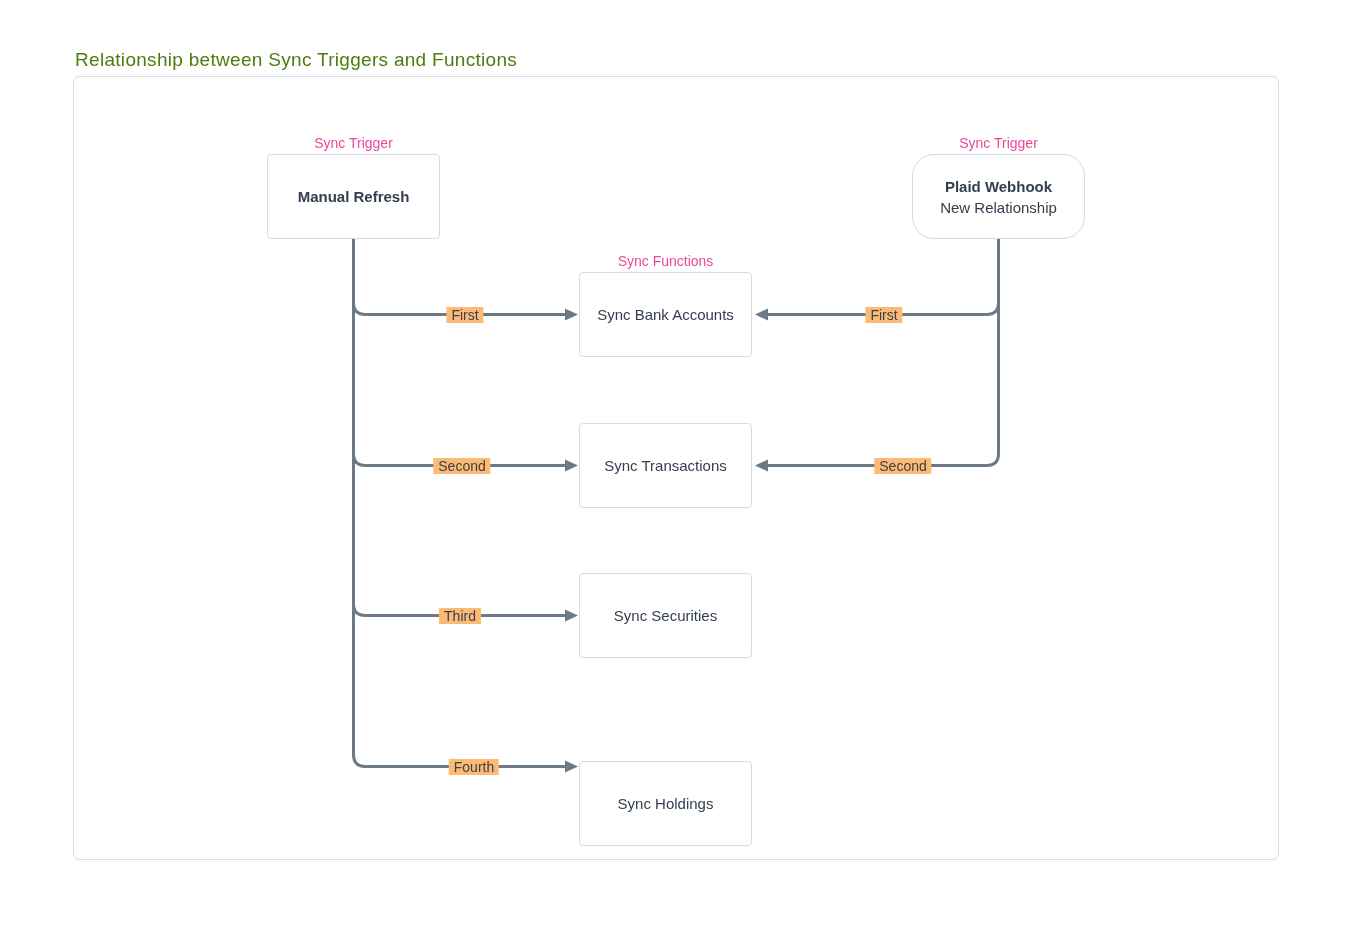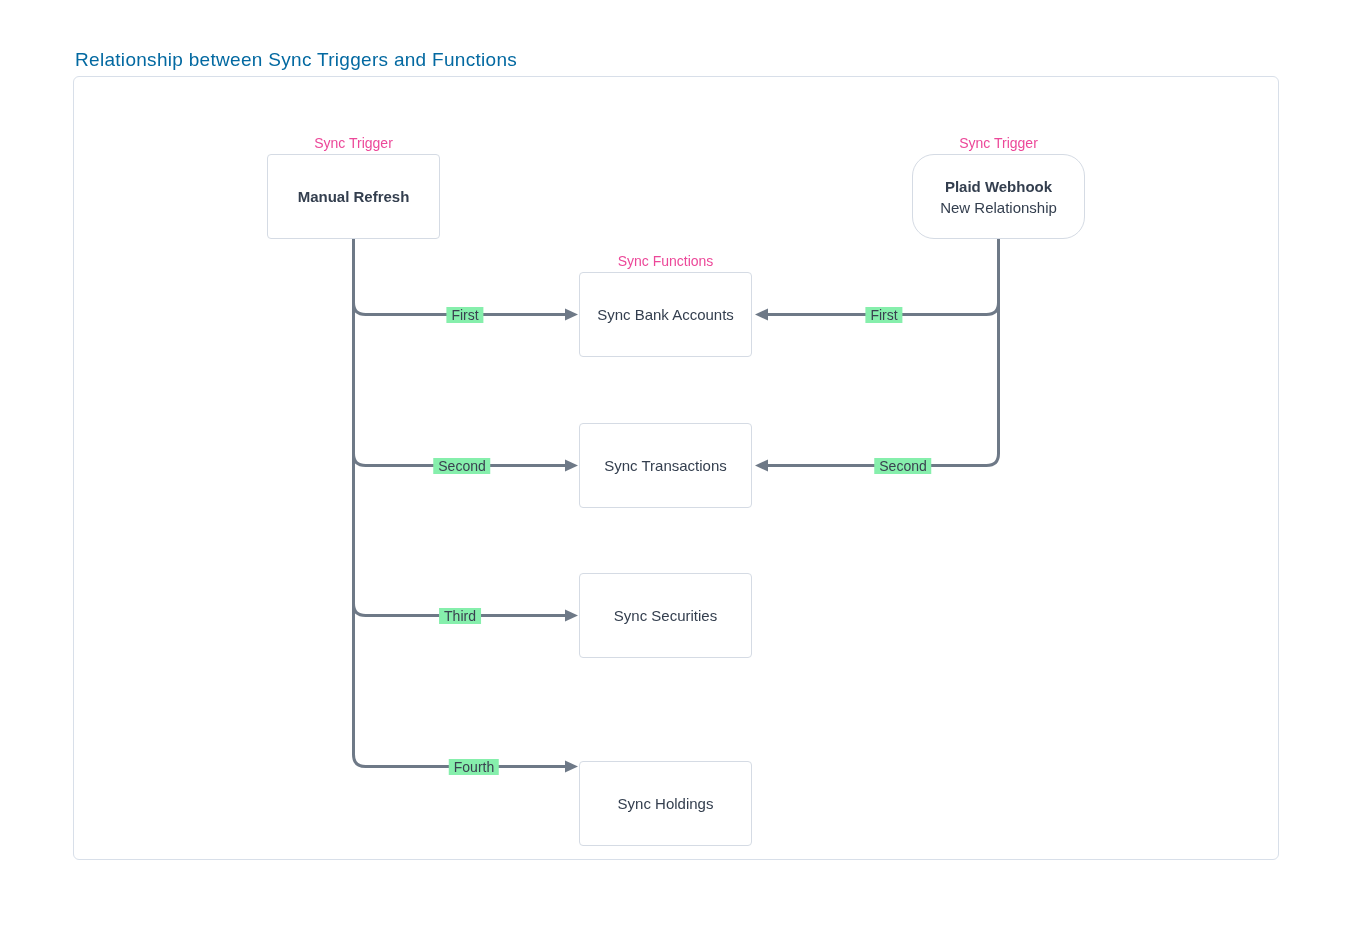--- a/index.html
+++ b/index.html
@@ -14,21 +14,21 @@
     height: 942px;
     background: #ffffff;
     overflow: hidden;
   }
   .page-title {
     position: absolute;
     left: 75px;
     top: 49px;
     font-size: 19px;
     letter-spacing: 0.3px;
-    color: #0369a1;
+    color: #4d7c0f;
     font-weight: 400;
     white-space: nowrap;
   }
   .diagram-frame {
     position: absolute;
     left: 73px;
     top: 76px;
     width: 1206px;
     height: 784px;
     border: 1px solid #d8dfe9;
@@ -77,21 +77,21 @@
     justify-content: center;
     text-align: center;
     font-size: 15px;
     color: #333e4e;
     line-height: 21px;
   }
   .node-box .bold { font-weight: 700; }
   .edge-label {
     position: absolute;
     transform: translate(-50%, -50%);
-    background: #86efac;
+    background: #fdba74;
     padding: 0 5px;
     font-size: 14px;
     color: #3a4150;
     white-space: nowrap;
   }
 </style>
 </head>
 <body>
 
 <div class="stage">

